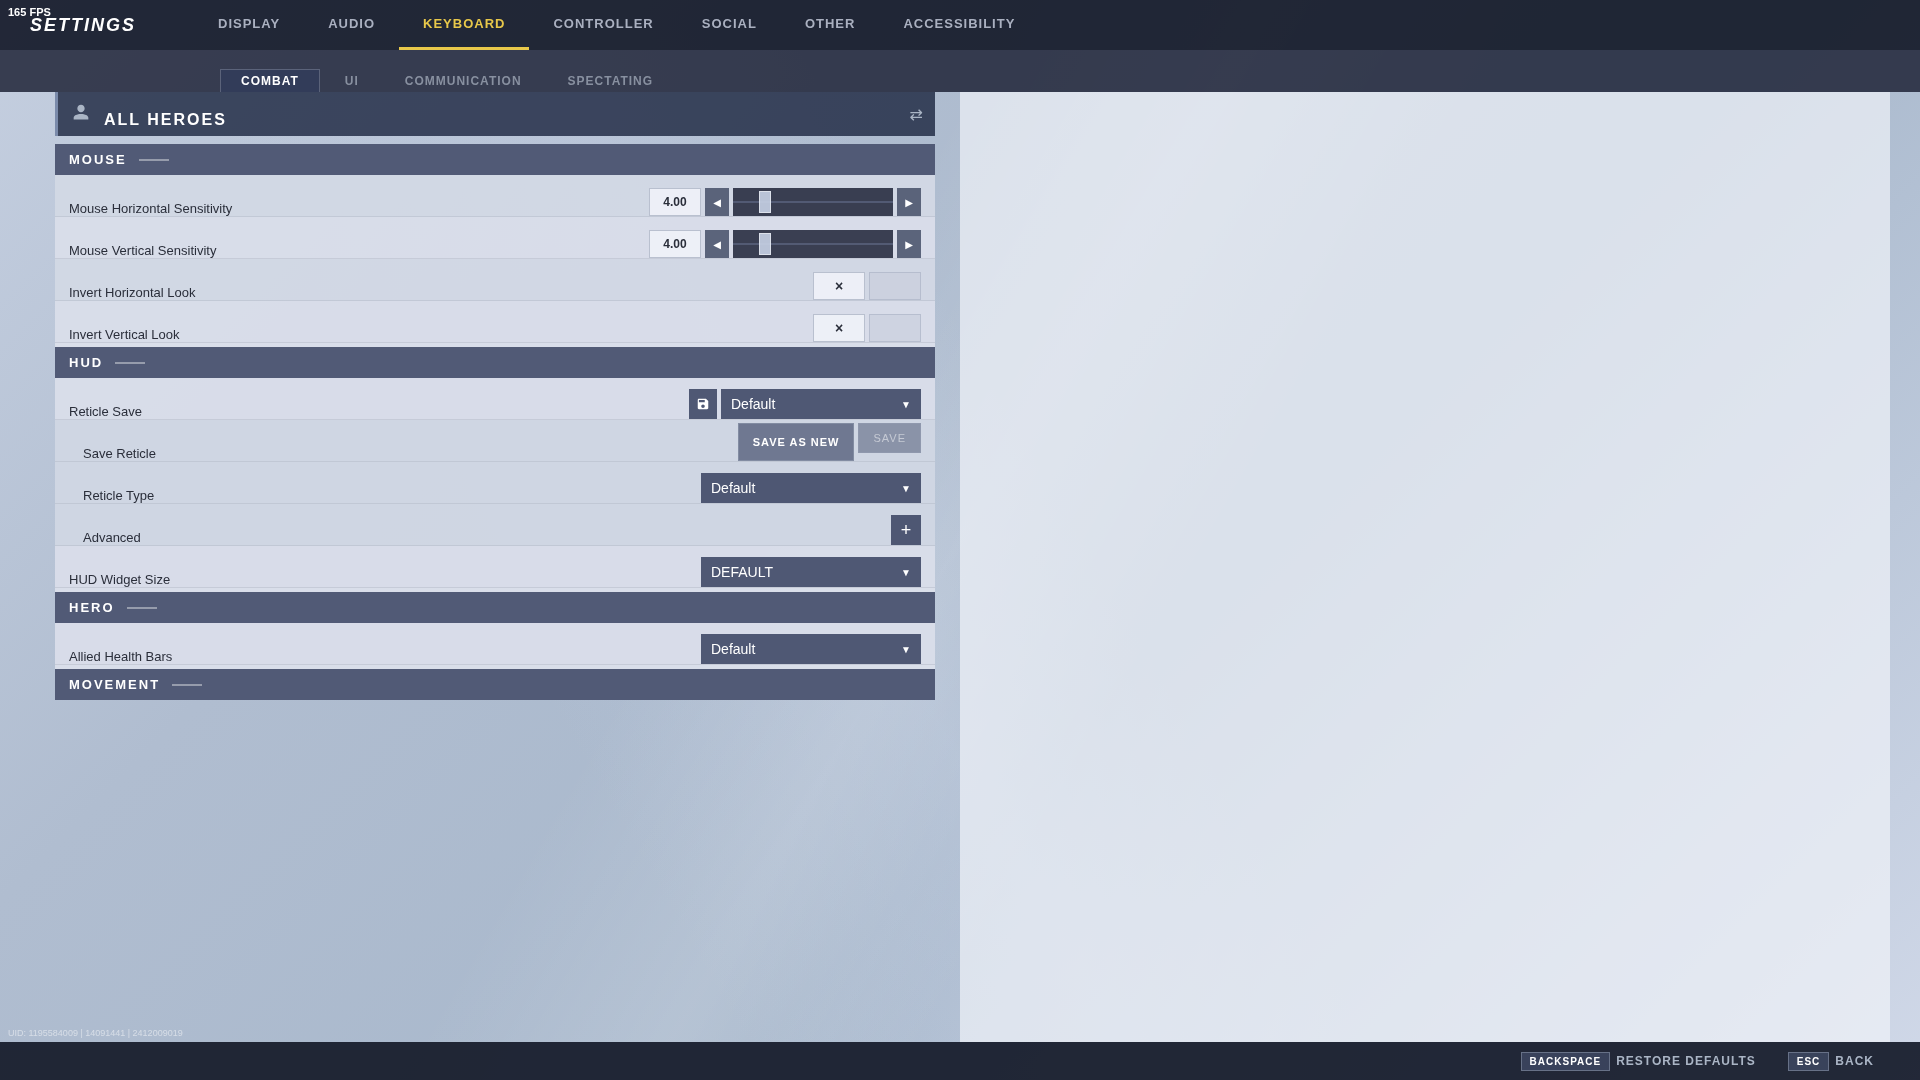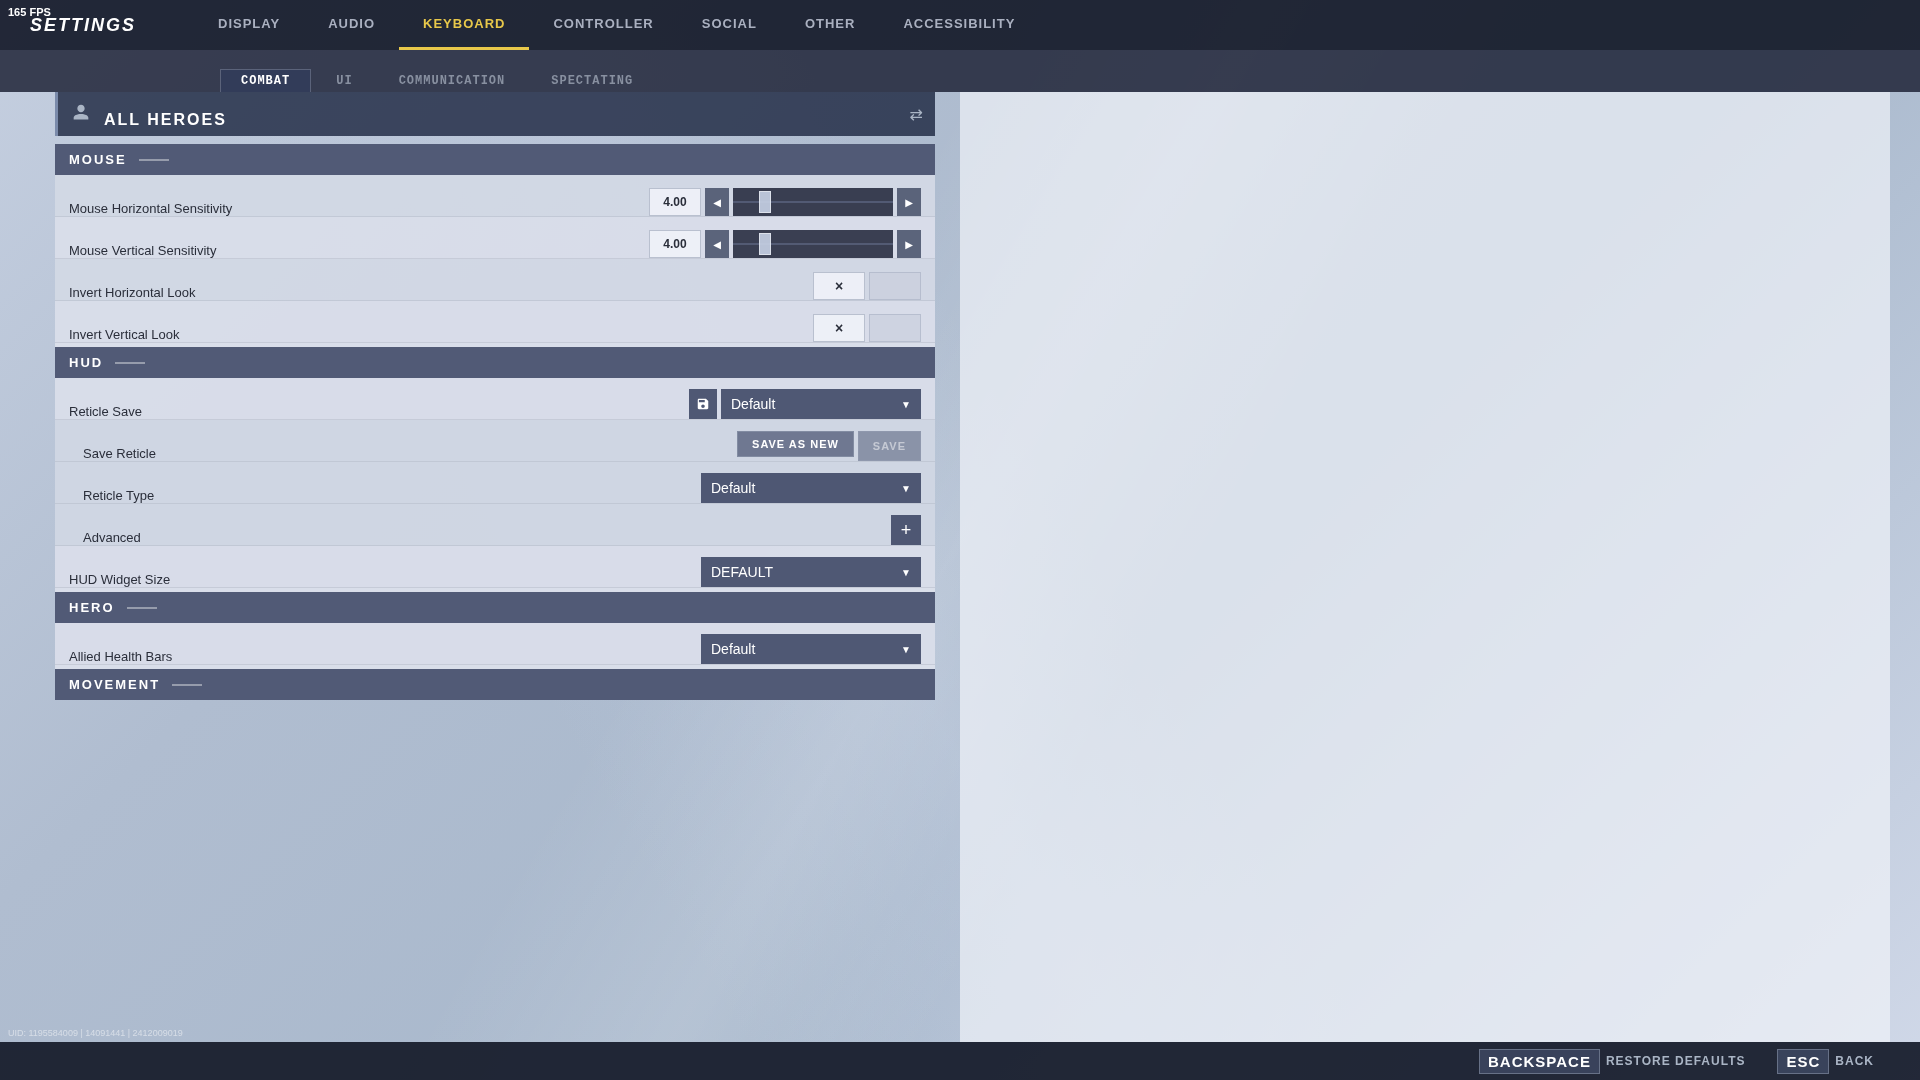--- a/index.html
+++ b/index.html
@@ -110,21 +110,20 @@
       color: #8890a0;
       font-size: 12px;
       font-weight: bold;
       letter-spacing: 1px;
       padding: 4px 20px;
       cursor: pointer;
       text-transform: uppercase;
       border: 1px solid transparent;
       border-bottom: none;
       background: transparent;
-      font-family: Liberation Mono, monospace;
     }
 
     .sub-tab.active {
       color: white;
       background: rgba(50, 60, 90, 0.9);
       border: 1px solid rgba(255,255,255,0.2);
       border-bottom: none;
     }
 
     
@@ -364,31 +363,31 @@
 
     .btn-save-new {
       background: rgba(70,80,110,0.7);
       border: 1px solid rgba(150,160,180,0.5);
       color: white;
       font-size: 11px;
       font-weight: bold;
       letter-spacing: 1px;
       padding: 6px 14px;
       cursor: pointer;
-      height: 26px;
+      height: 38px;
       display: flex;
       align-items: center;
     }
 
     .btn-save {
       background: rgba(70,80,110,0.5);
       border: 1px solid rgba(150,160,180,0.4);
       color: rgba(255,255,255,0.5);
       font-size: 11px;
-      font-weight: bold;
+      font-weight: normal;
       letter-spacing: 1px;
       padding: 6px 14px;
       cursor: pointer;
       height: 30px;
       display: flex;
       align-items: center;
     }
 
     
     .expand-btn {
@@ -426,21 +425,21 @@
       gap: 6px;
       padding: 0 16px;
       height: 100%;
       cursor: pointer;
     }
 
     .bottom-btn-key {
       background: rgba(60,70,95,0.9);
       border: 1px solid rgba(150,160,180,0.5);
       color: white;
-      font-size: 15px;
+      font-size: 10px;
       font-weight: bold;
       padding: 3px 8px;
       letter-spacing: 1px;
     }
 
     .bottom-btn-label {
       color: #aab5c5;
       font-size: 12px;
       font-weight: bold;
       letter-spacing: 1px;

